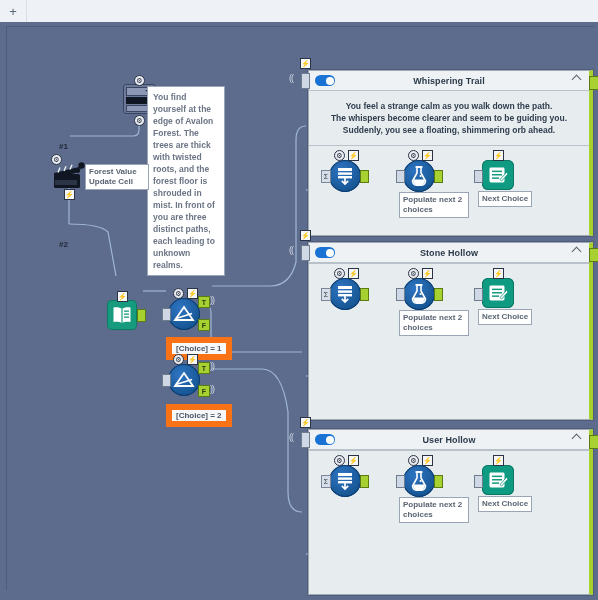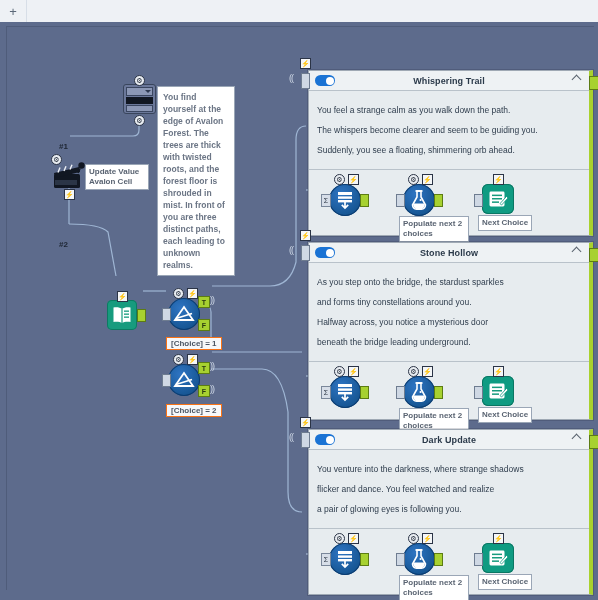--- a/index.html
+++ b/index.html
@@ -91,21 +91,21 @@
   
   .anno{
     position:absolute;background:#ffffff;border:1px solid #9aa6b6;
     font-size:8px;line-height:10px;color:#5a6472;padding:2px 3px;
     font-weight:bold;
   }
   .anno.story{
     color:#6b7585;line-height:12px;font-size:8.5px;padding:4px 5px;font-weight:bold;
   }
   .tag{
-    position:absolute;background:#f6f8fa;border:1px solid #f97316;
+    position:absolute;background:#f6f8fa;border:6px solid #f97316;
     font-size:8px;color:#4b5563;padding:1px 4px;font-weight:bold;white-space:nowrap;
   }
   .conn-num{position:absolute;font-size:8px;font-weight:bold;color:#1d2533;}
 
   
   .container{
     position:absolute;background:#e7ecef;
     border:1px solid #9fa9b4;
     border-right:4px solid #a9d12e;
     box-shadow:0 0 0 1px rgba(20,30,50,.18);
@@ -128,21 +128,21 @@
   }
   .chev{
     position:absolute;right:8px;top:5px;width:8px;height:5px;
   }
   .chev::before{
     content:"";position:absolute;left:0;top:0;width:6px;height:6px;
     border-left:1.4px solid #58626d;border-top:1.4px solid #58626d;
     transform:rotate(45deg);
   }
   .c-story{
-    text-align:left;font-size:8.5px;line-height:20px;font-weight:normal;
+    text-align:center;font-size:8.5px;line-height:12px;font-weight:bold;
     color:#2f3d4d;padding:9px 8px 9px;
   }
   .c-sep{height:1px;background:#b9c2ca;}
   .c-body{position:relative;}
   .c-left-stub{
     position:absolute;left:-8px;top:2px;width:7px;height:14px;
     background:#cfd8e4;border:1px solid #6e7c90;
   }
   .c-out{
     position:absolute;right:-10px;top:5px;width:8px;height:12px;
@@ -204,43 +204,43 @@
           <div style="position:absolute;right:1px;top:2px;width:0;height:0;border-left:3px solid transparent;border-right:3px solid transparent;border-top:3px solid #2d3850;"></div>
         </div>
         <div style="height:7px;background:#111722;margin-top:1px;"></div>
         <div style="height:5px;background:#8b97b5;border:1px solid #3a4660;margin-top:1px;"></div>
       </div>
       <div class="badge-row" style="left:11px;top:31px;">
         <div class="badge round">⚙</div>
       </div>
     </div>
 
-    <div class="anno story" style="left:157px;top:64px;width:66px;">You find yourself at the edge of Avalon Forest. The trees are thick with twisted roots, and the forest floor is shrouded in mist. In front of you are three distinct paths, each leading to unknown realms.</div>
+    <div class="anno story" style="left:147px;top:64px;width:66px;">You find yourself at the edge of Avalon Forest. The trees are thick with twisted roots, and the forest floor is shrouded in mist. In front of you are three distinct paths, each leading to unknown realms.</div>
 
     <div class="conn-num" style="left:59px;top:120px;">#1</div>
 
     <div class="node" style="left:53px;top:140px;">
       <div class="badge-row" style="left:-2px;top:-8px;">
         <div class="badge round">⚙</div>
       </div>
       <svg width="34" height="28" viewBox="0 0 34 28">
         <rect x="1" y="12" width="26" height="14" rx="1.5" fill="#111722"></rect>
         <path d="M1,11 L26,5 L27,10 L2,16 Z" fill="#111722"></path>
         <path d="M5,10.5 L7,5.6 M11,9 L13,4.2 M17,7.6 L19,2.8" stroke="#eef1f6" stroke-width="1.4"></path>
         <rect x="2" y="18" width="22" height="5" fill="#2b3546"></rect>
         <circle cx="28.5" cy="3.5" r="3.2" fill="#111722"></circle>
         <path d="M27,6.5 L25,11" stroke="#111722" stroke-width="1.6"></path>
       </svg>
       <div class="badge-row" style="left:11px;top:27px;">
         <div class="badge bolt">⚡</div>
       </div>
     </div>
     <div class="anno" style="left:85px;top:142px;width:56px;">
-      <div>Update Value</div>
-      <div>Avalon Cell</div>
+      <div>Forest Value</div>
+      <div>Update Cell</div>
     </div>
 
     <div class="conn-num" style="left:59px;top:218px;">#2</div>
 
     <div class="node" style="left:107px;top:278px;">
       <div class="badge-row" style="left:10px;top:-9px;">
         <div class="badge bolt">⚡</div>
       </div>
       <div class="sq-green">
         <svg width="22" height="18" viewBox="0 0 22 18">
@@ -361,24 +361,20 @@
     </div>
     <div class="wireless" style="left:289px;top:51px;">((</div>
     <div class="badge" style="position:absolute;left:300px;top:36px;">⚡</div>
 
     <div class="container" style="left:308px;top:220px;width:280px;height:176px;">
       <div class="c-head">
         <div class="toggle"></div>
         <div class="c-title">Stone Hollow</div>
         <div class="chev"></div>
       </div>
-      <div class="c-story" style="white-space:pre-line;">As you step onto the bridge, the stardust sparkles
-and forms tiny constellations around you.
-Halfway across, you notice a mysterious door
-beneath the bridge leading underground.</div>
       <div class="c-sep"></div>
       <div class="c-body" style="height:84px;">
         <div class="node" style="left:20px;top:14px;">
           <div class="badge-row" style="left:5px;top:-10px;">
             <div class="badge round">⚙</div>
             <div class="badge bolt">⚡</div>
           </div>
           <div class="circ">
             <svg width="20" height="20" viewBox="0 0 20 20">
               <rect x="3" y="2" width="14" height="3" fill="#fff"></rect>
@@ -426,26 +422,23 @@
       </div>
       <div class="c-left-stub"></div>
       <div class="c-out"></div>
     </div>
     <div class="wireless" style="left:289px;top:223px;">((</div>
     <div class="badge" style="position:absolute;left:300px;top:208px;">⚡</div>
 
     <div class="container" style="left:308px;top:407px;width:280px;height:164px;">
       <div class="c-head">
         <div class="toggle"></div>
-        <div class="c-title">Dark Update</div>
+        <div class="c-title">User Hollow</div>
         <div class="chev"></div>
       </div>
-      <div class="c-story" style="white-space:pre-line;">You venture into the darkness, where strange shadows
-flicker and dance. You feel watched and realize
-a pair of glowing eyes is following you.</div>
       <div class="c-sep"></div>
       <div class="c-body" style="height:86px;">
         <div class="node" style="left:20px;top:14px;">
           <div class="badge-row" style="left:5px;top:-10px;">
             <div class="badge round">⚙</div>
             <div class="badge bolt">⚡</div>
           </div>
           <div class="circ">
             <svg width="20" height="20" viewBox="0 0 20 20">
               <rect x="3" y="2" width="14" height="3" fill="#fff"></rect>

